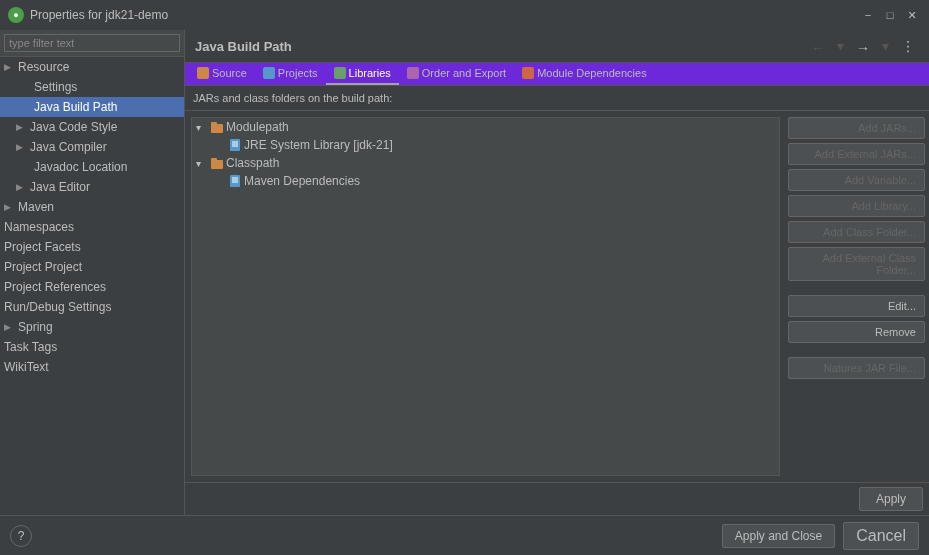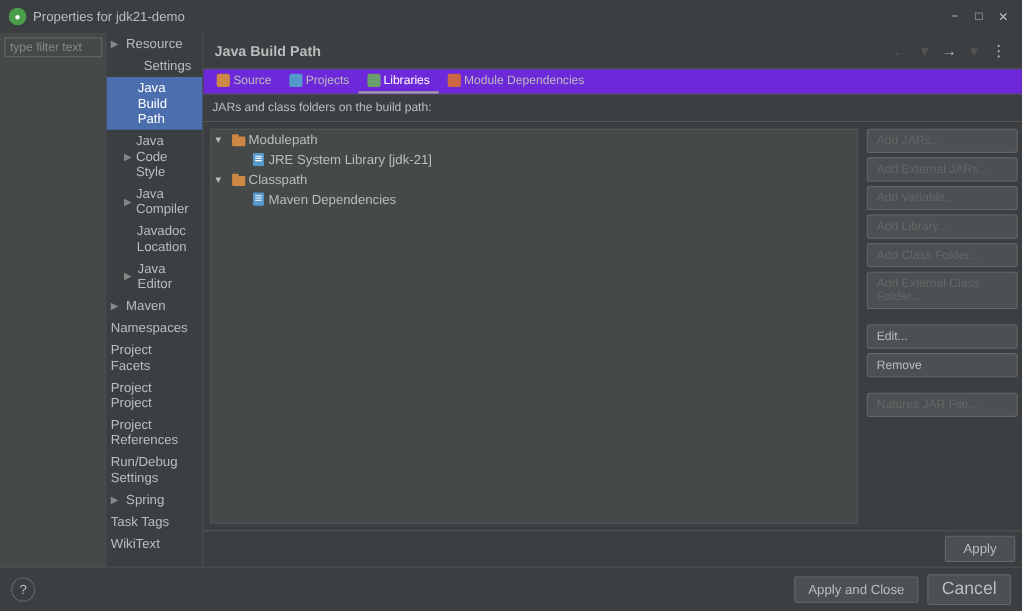--- a/index.html
+++ b/index.html
@@ -48,20 +48,21 @@
       display: flex;
       height: calc(555px - 30px - 40px);
     }
 
     
     .sidebar {
       width: 185px;
       background: #3c3f41;
       border-right: 1px solid #555;
       display: flex;
+      flex-direction: column;
       overflow-y: auto;
     }
     .sidebar-filter {
       padding: 4px;
       background: #45494a;
       border-bottom: 1px solid #555;
     }
     .sidebar-filter input {
       width: 100%;
       background: #45494a;
@@ -193,21 +194,21 @@
       flex-direction: column;
       gap: 4px;
     }
     .side-btn {
       padding: 4px 8px;
       background: #4c5052;
       border: 1px solid #666;
       color: #bbbcbd;
       cursor: pointer;
       font-size: 11px;
-      text-align: left;
+      text-align: right;
       border-radius: 2px;
     }
     .side-btn:disabled, .side-btn.disabled {
       color: #666;
       cursor: default;
     }
     .side-btn.enabled-btn {
       color: #bbbcbd;
     }
 
@@ -381,20 +382,24 @@
           <span style="width: 12px; height: 12px; background: rgb(204, 136, 68); display: inline-block; border-radius: 2px;"></span>
           <span>Source</span>
         </div>
         <div class="tab">
           <span style="width: 12px; height: 12px; background: rgb(85, 153, 204); display: inline-block; border-radius: 2px;"></span>
           <span>Projects</span>
         </div>
         <div class="tab active">
           <span style="width: 12px; height: 12px; background: rgb(106, 158, 106); display: inline-block; border-radius: 2px;"></span>
           <span>Libraries</span>
+        </div>
+        <div class="tab">
+          <span style="width: 12px; height: 12px; background: rgb(170, 102, 170); display: inline-block; border-radius: 2px;"></span>
+          <span>Order and Export</span>
         </div>
         <div class="tab">
           <span style="width: 12px; height: 12px; background: rgb(204, 102, 68); display: inline-block; border-radius: 2px;"></span>
           <span>Module Dependencies</span>
         </div>
       </div>
 
     <div class="content-inner">
 
       <div class="tree-hint">JARs and class folders on the build path:</div>

